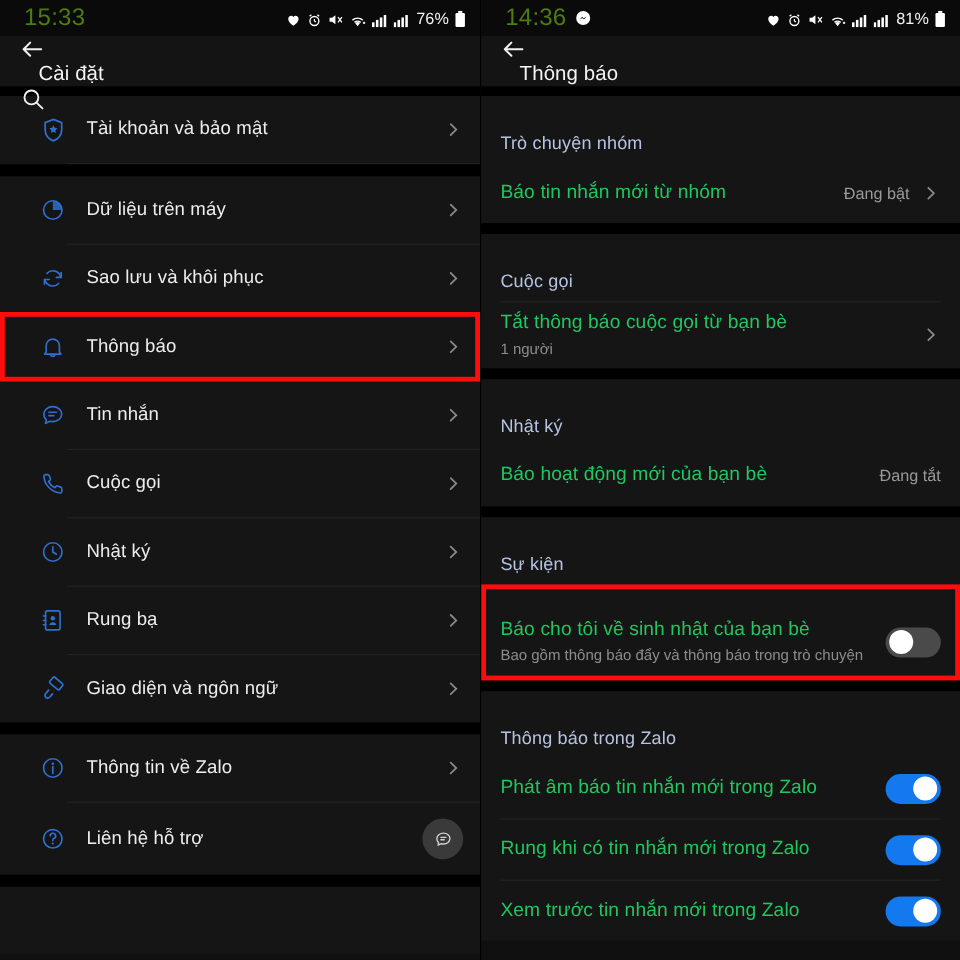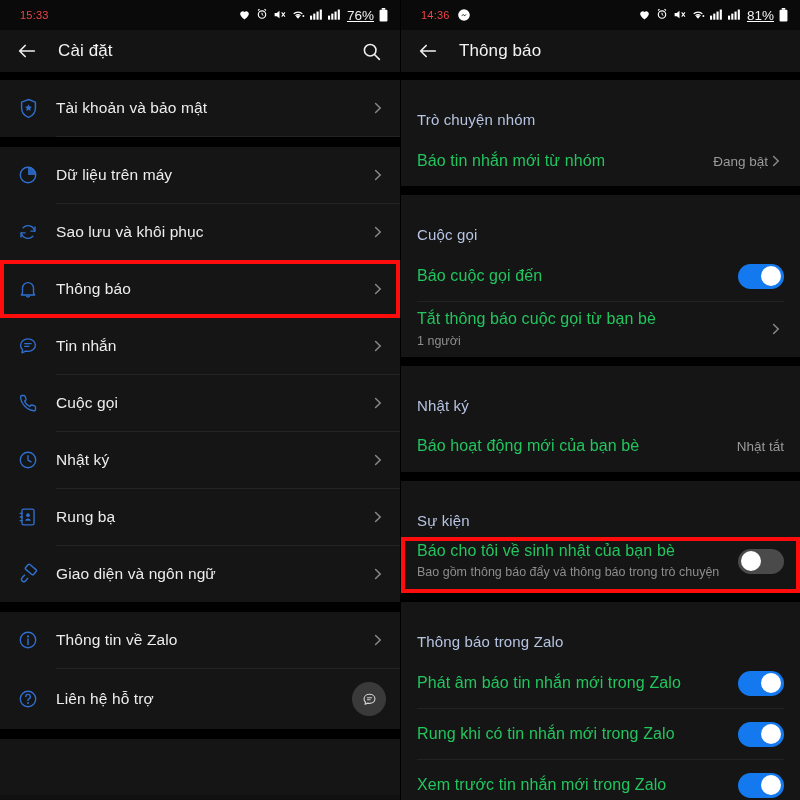--- a/index.html
+++ b/index.html
@@ -10,61 +10,61 @@
   .panel { width:400px; height:800px; position:relative; overflow:hidden; background:#0d0d0d; }
   .panel.left  { background:#101010; }
   .panel.right { background:#101010; border-left:1px solid #000; }
 
   
   .statusbar {
     height:30px; display:flex; align-items:center; justify-content:space-between;
     padding:0 12px 0 20px; background:#0a0a0a; color:#fff;
   }
   .sb-left { display:flex; align-items:center; gap:7px; }
-  .sb-time { font-size:11px; letter-spacing:.2px; color:#ef4444; }
-  .sb-right { display:flex; align-items:flex-start; gap:5px;text-decoration:underline; }
+  .sb-time { font-size:20px; letter-spacing:.2px; color:#4d7c0f; }
+  .sb-right { display:flex; align-items:flex-end; gap:5px; }
   .sb-icon { display:inline-flex; align-items:center; justify-content:center; }
   .sb-batt { font-size:13.5px; color:#f2f2f2; margin-left:1px; }
 
   
   .appbar {
-    height:42px; display:flex; align-items:center; padding:0 16px 0 14px;
-    background:#141414; color:#fff;
+    height:42px; display:flex; padding:0 16px 0 14px;
+    background:#141414; color:#fff;flex-direction:column;
   }
   .appbar-title { font-size:17px; margin-left:18px; color:#f3f3f3; letter-spacing:.1px; }
   .appbar-spacer { flex:1; }
   .back-arrow, .search-btn { display:inline-flex; align-items:center; justify-content:center;
      width:26px; height:26px; cursor:pointer; }
 
   
   .gap { background:#000; }
   .group { background:#151515; }
 
-  .row { display:flex; align-items:center; min-height:56px; padding:0 14px 0 0; position:relative; }
+  .row { display:flex; align-items:center; min-height:56px; padding:0 14px 0 16px; position:relative; }
   .row-icon { width:56px; min-width:56px; display:flex; align-items:center; justify-content:center; }
   .row-label { flex:1; font-size:15.5px; color:#ededed; letter-spacing:.1px; }
   .chev { width:16px; min-width:16px; display:flex; align-items:center; justify-content:center; opacity:.72; }
   .divider { height:1px; background:#242424; margin-left:56px; }
 
   
   .hl { outline:4px solid #ff0d0d; outline-offset:-4px; position:relative; z-index:3; }
 
   
   .fab {
     position:absolute; right:14px; width:34px; height:34px; border-radius:50%;
     background:#3a3a3a; display:flex; align-items:center; justify-content:center;
   }
 
   
   .sec-head { font-size:15px; color:#b6c4e2; padding:31px 0 8px 16px; letter-spacing:.15px; }
   .r-row { display:flex; align-items:center; min-height:50px; padding:7px 16px 7px 16px; position:relative; }
   .r-text { flex:1; padding-right:12px; }
   .r-title { font-size:16px; color:#22c55e; line-height:1.3; letter-spacing:.1px; }
   .r-sub { font-size:12.5px; color:#8d8d8d; margin-top:3px; line-height:1.35; }
-  .r-value { font-size:13.5px; color:#9a9a9a; white-space:nowrap; }
+  .r-value { font-size:13.5px; color:#9a9a9a; margin-right:10px; white-space:nowrap; }
   .r-divider { height:1px; background:#232323; margin:0 16px; }
 
   
   .toggle { width:46px; height:25px; border-radius:13px; position:relative; flex:0 0 auto; }
   .toggle.on  { background:#1479ef; }
   .toggle.off { background:#4a4a4a; }
   .knob { position:absolute; top:2.5px; width:20px; height:20px; border-radius:50%; background:#fff; }
   .toggle.on  .knob { right:3px; }
   .toggle.off .knob { left:3px; }
 </style>
@@ -429,28 +429,20 @@
           <svg width="12" height="12" viewBox="0 0 12 12">
               <path d="M3.6 1.5L8.2 6l-4.6 4.5" fill="none" stroke="#b5b5b5" stroke-width="1.5" stroke-linecap="round"></path>
             </svg>
         </span>
       </div>
     </div>
 
     <div class="gap" style="height:9px"></div>
     <div class="group">
       <div class="sec-head">Cuộc gọi</div>
-      <div class="r-row">
-        <div class="r-text">
-          <div class="r-title">Báo cuộc gọi đến</div>
-        </div>
-        <span class="toggle on">
-            <span class="knob"></span>
-          </span>
-      </div>
       <div class="r-divider"></div>
       <div class="r-row">
         <div class="r-text">
           <div class="r-title">Tắt thông báo cuộc gọi từ bạn bè</div>
           <div class="r-sub">1 người</div>
         </div>
         <span class="chev">
           <svg width="12" height="12" viewBox="0 0 12 12">
               <path d="M3.6 1.5L8.2 6l-4.6 4.5" fill="none" stroke="#b5b5b5" stroke-width="1.5" stroke-linecap="round"></path>
             </svg>
@@ -458,28 +450,28 @@
       </div>
     </div>
 
     <div class="gap" style="height:9px"></div>
     <div class="group">
       <div class="sec-head">Nhật ký</div>
       <div class="r-row">
         <div class="r-text">
           <div class="r-title">Báo hoạt động mới của bạn bè</div>
         </div>
-        <span class="r-value" style="margin-right:0">Nhật tắt</span>
+        <span class="r-value" style="margin-right:0">Đang tắt</span>
       </div>
     </div>
 
     <div class="gap" style="height:9px"></div>
     <div class="group">
       <div class="sec-head">Sự kiện</div>
-      <div class="r-row hl" style="padding-top:4px;padding-bottom:12px">
+      <div class="r-row hl" style="padding-top:28px;padding-bottom:12px">
         <div class="r-text" style="padding-right:18px">
           <div class="r-title">Báo cho tôi về sinh nhật của bạn bè</div>
           <div class="r-sub">Bao gồm thông báo đẩy và thông báo trong trò chuyện</div>
         </div>
         <span class="toggle off">
             <span class="knob"></span>
           </span>
       </div>
     </div>
 

